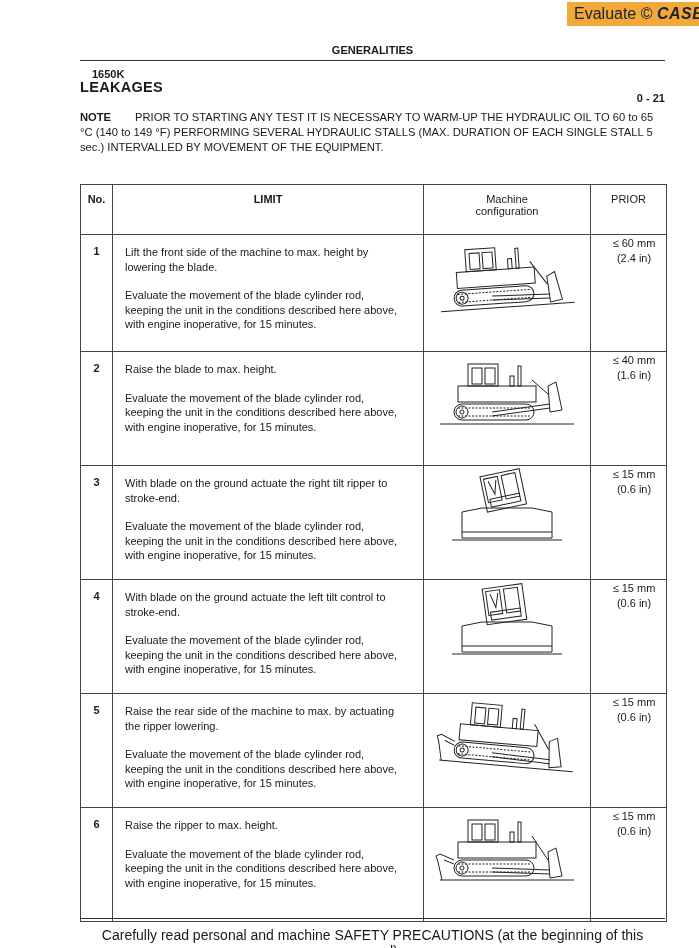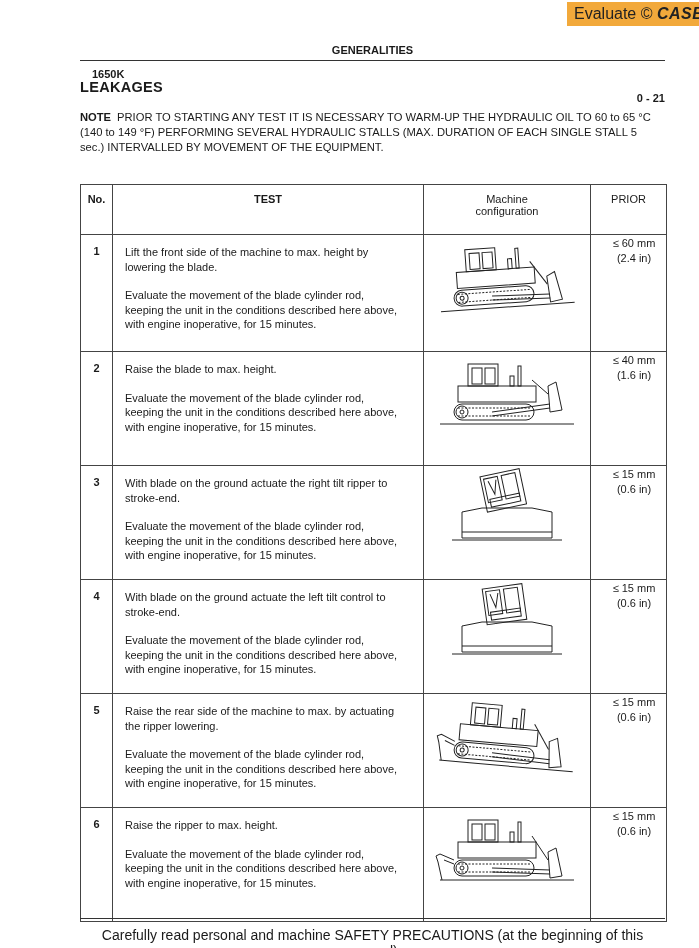--- a/index.html
+++ b/index.html
@@ -21,21 +21,21 @@
   .header .center { position: absolute; left: 0; right: 0; top: 0; text-align: center; }
   .header .right { position: absolute; right: 0; top: 12px; margin-top: 36px; }
   .title {
     position: absolute; left: 80px; top: 79px; font-size: 14.5px; font-weight: bold;
     letter-spacing: 0.3px;
   }
   .note {
     position: absolute; left: 80px; top: 110px; width: 580px;
     font-size: 11.2px; line-height: 15px;
   }
-  .note b { font-weight: bold; margin-right: 6px; }
+  .note b { font-weight: bold; margin-right: 24px; }
   table.tests {
     position: absolute; left: 80px; top: 184px; width: 586px;
     border-collapse: collapse; font-size: 11px; table-layout: fixed;
   }
   table.tests th, table.tests td {
     border: 1px solid #444; vertical-align: top; margin-top: 8px;
   }
   table.tests th { font-weight: normal; height: 40px; padding-top: 8px; }
   table.tests th.no, table.tests th.test { font-weight: bold; }
   th.no { text-align: center; }
@@ -80,21 +80,21 @@
 <table class="tests">
   <colgroup>
       <col class="c1">
       <col class="c2">
       <col class="c3">
       <col class="c4">
     </colgroup>
   <thead>
     <tr>
       <th class="no">No.</th>
-      <th class="test">TEST</th>
+      <th class="test">LIMIT</th>
       <th>
         <div>Machine</div>
         <div>configuration</div>
       </th>
       <th>PRIOR</th>
     </tr>
   </thead>
   <tbody id="rows">
       <tr class="row r1">
         <td class="num">1</td>

